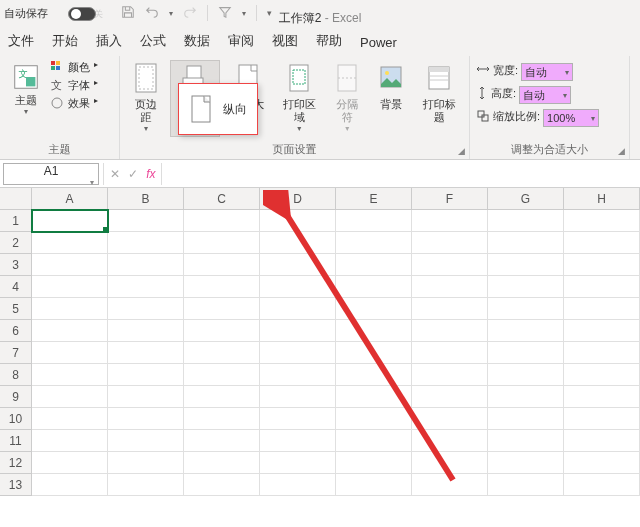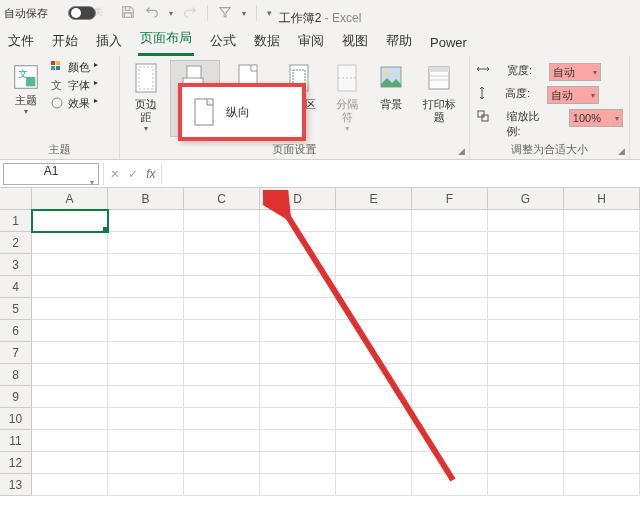--- a/index.html
+++ b/index.html
@@ -1,19 +1,19 @@
 <!DOCTYPE html>
 <html><head>
 <meta charset="utf-8">
 <style>
   * { box-sizing: border-box; font-family: "Microsoft YaHei", "Segoe UI", sans-serif; }
   body { margin: 0; background: #fff; width: 640px; height: 527px; overflow: hidden; font-size: 12px; color: #333; }
   
   .titlebar { height: 26px; background: #f3f2f1; display: flex; align-items: center; padding: 0 4px; }
-  .autosave { display: flex; align-items: flex-start; gap: 20px; font-size: 11px; }
+  .autosave { display: flex; align-items: flex-end; gap: 20px; font-size: 11px; }
   .toggle { width: 28px; height: 14px; border: 1px solid #888; border-radius: 7px; position: relative; background: #444; }
   .toggle::after { content: ""; position: absolute; left: 2px; top: 1px; width: 10px; height: 10px; background: #fff; border-radius: 50%; }
   .qat { display: flex; align-items: center; gap: 10px; margin-left: 10px; }
   .qat svg, .qat span { opacity: .7; }
   .qat .sep { width: 1px; height: 16px; background: #ccc; }
   .doc-title { position: absolute; left: 50%; transform: translateX(-50%); font-size: 12px; top: 10px; white-space: nowrap; }
   .doc-title .app { color: #888; }
   
   .tabs { height: 30px; background: #f3f2f1; display: flex; align-items: flex-end; padding: 0 6px; gap: 14px; font-size: 13px; }
   .tab { padding: 6px 2px; cursor: pointer; margin-top: 32px; }
@@ -27,32 +27,32 @@
   
   .big-btn { display: flex; flex-direction: column; align-items: center; gap: 2px; padding: 2px 4px; min-width: 40px; cursor: pointer; }
   .big-btn.sel { background: #e1dfdd; border: 1px solid #c8c6c4; }
   .big-btn .lbl { font-size: 11px; text-align: center; line-height: 1.2; }
   .big-btn .drop { font-size: 8px; color: #666; margin-top: -2px; }
   
   .mini-rows { display: flex; flex-direction: column; gap: 3px; font-size: 11px; }
   .mini-row { display: flex; align-items: flex-start; gap: 4px; }
   .mini-row .drop { font-size: 8px; }
   
-  .fit-group .mini-row { gap: 17px; }
-  .combo { height: 18px; border: 1px solid #b0b0b0; background: #fca5a5; font-size: 11px; padding: 0 3px; width: 52px; display: flex; align-items: center; justify-content: space-between; }
+  .fit-group .mini-row { gap: 3px; }
+  .combo { height: 18px; border: 1px solid #b0b0b0; background: #f0abfc; font-size: 11px; padding: 0 3px; width: 52px; display: flex; align-items: center; justify-content: space-between; }
   .combo .cd { font-size: 8px; color: #666; }
   
-  .dropdown { position: absolute; left: 178px; top: 27px; width: 128px; background: #fff; border: 4px solid #ef4444; box-shadow: 2px 2px 6px rgba(0,0,0,.2); z-index: 10; }
+  .dropdown { position: absolute; left: 178px; top: 27px; width: 80px; background: #fff; border: 1px solid #ef4444; box-shadow: 2px 2px 6px rgba(0,0,0,.2); z-index: 10; }
   .dd-item { display: flex; align-items: center; gap: 10px; padding: 10px 10px; cursor: pointer; }
   
   .namebox-row { height: 28px; display: flex; align-items: center; border-bottom: 1px solid #d0d0d0; padding: 2px 3px; gap: 4px; }
   .namebox { width: 96px; height: 22px; border: 1px solid #b0b0b0; display: flex; align-items: center; padding: 0 4px; font-size: 12px; flex-direction: column; }
   .namebox .nd { margin-left: auto; font-size: 8px; color: #888; }
   .fx-btns { display: flex; gap: 8px; color: #aaa; padding: 0 6px; border-left: 1px solid #ddd; border-right: 1px solid #ddd; height: 22px; align-items: center; }
-  .fx { font-style: italic; color: #737373; }
+  .fx { font-style: italic; color: #ec4899; }
   .formula { flex: 1; }
   
   .grid-area { position: relative; height: 340px; overflow: hidden; }
   .corner { position: absolute; left: 0; top: 0; width: 32px; height: 22px; background: #f3f2f1; border-right: 1px solid #ccc; border-bottom: 1px solid #ccc; }
   .col-heads { position: absolute; left: 32px; top: 0; height: 22px; display: flex; }
   .col-h { width: 76px; background: #f3f2f1; border-right: 1px solid #ccc; border-bottom: 1px solid #ccc; text-align: center; font-size: 12px; line-height: 22px; color: #555; }
   .row-heads { position: absolute; left: 0; top: 22px; width: 32px; }
   .row-h { height: 22px; background: #f3f2f1; border-right: 1px solid #ccc; border-bottom: 1px solid #ccc; text-align: center; font-size: 12px; line-height: 22px; color: #555; }
   .cells { position: absolute; left: 32px; top: 22px; }
   .cell-row { display: flex; }
@@ -101,21 +101,20 @@
   <div class="doc-title">
     <span>工作簿2</span>
     <span class="app"> - </span><span class="app">Excel</span>
   </div>
 </div>
 
 <div class="tabs">
   <div class="tab">文件</div>
   <div class="tab">开始</div>
   <div class="tab">插入</div>
-  <div class="tab active">页面布局</div>
   <div class="tab">公式</div>
   <div class="tab">数据</div>
   <div class="tab">审阅</div>
   <div class="tab">视图</div>
   <div class="tab">帮助</div>
   <div class="tab">Power</div>
 </div>
 
 <div class="ribbon">
 

